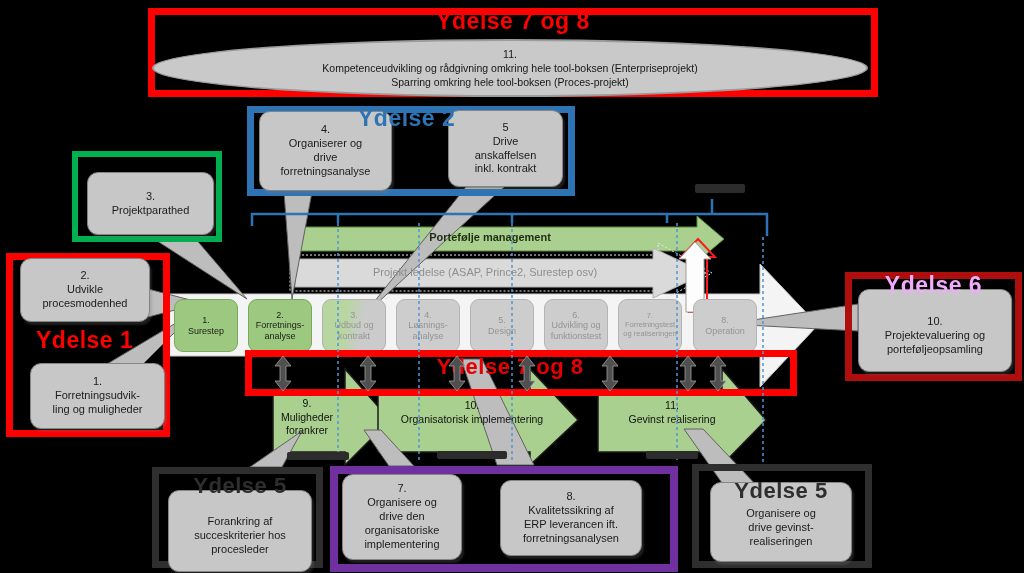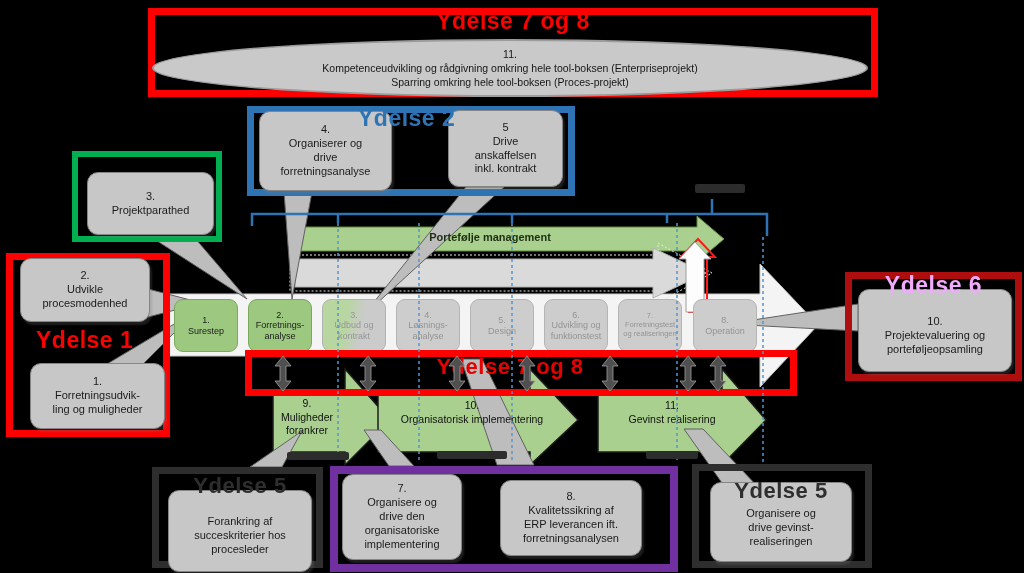--- a/index.html
+++ b/index.html
@@ -134,20 +134,21 @@
   <div class="stage sgrey s7" style="left:618px">
     <span class="num">7.</span>
     <span>Forretningstest og realiseringen</span>
   </div>
   <div class="stage sgrey" style="left:693px">
     <span class="num">8.</span>
     <span>Operation</span>
   </div>
 
   <div class="mgmt" style="left:320px;top:231px;width:340px;color:#1e2e12;font-weight:bold">Portefølje management</div>
+  <div class="mgmt" style="left:305px;top:266px;width:360px;color:#8f8f8f">Projekt ledelse (ASAP, Prince2, Surestep osv)</div>
 
   <div class="frame f-red z4" style="left:245px;top:350px;width:552px;height:46px"></div>
   <div class="ytitle center z4" style="left:245px;top:356px;width:530px;font-size:22px;color:#e60000">Ydelse 7 og 8</div>
 
   <div class="aline" style="left:262px;top:397px;width:90px">
     <span class="num">9.</span>
     <span>Muligheder forankrer</span>
   </div>
   <div class="aline" style="left:387px;top:399px;width:170px">
     <span class="num">10.</span>

